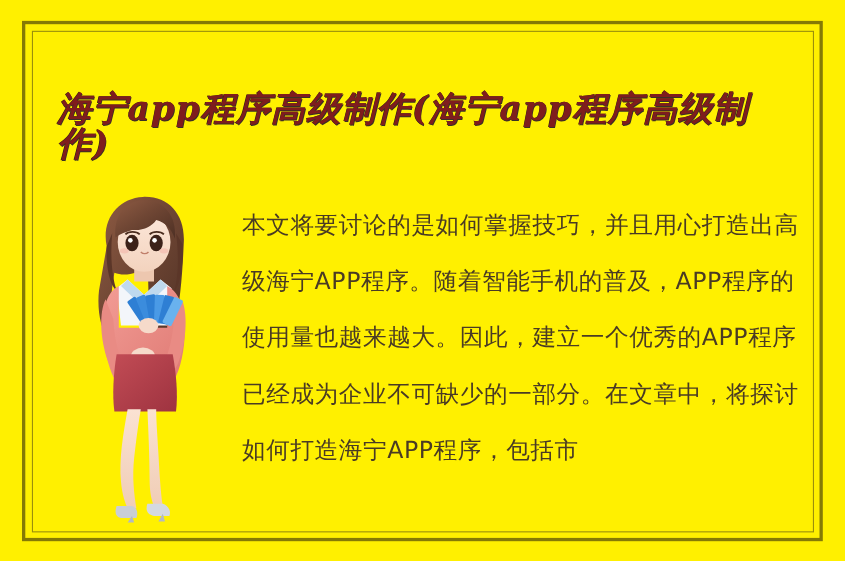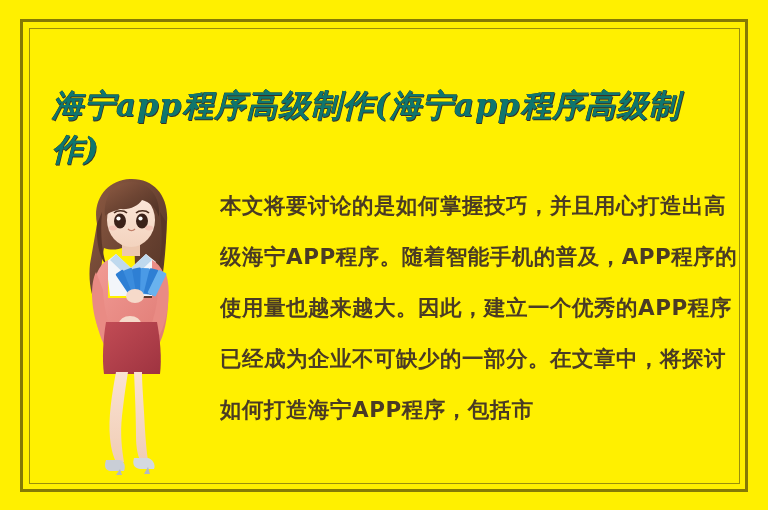--- a/index.html
+++ b/index.html
@@ -44,26 +44,26 @@
     box-sizing: border-box;
     pointer-events: none;
   }
 
   
   .title {
     position: absolute;
     left: 52px;
     top: 62px;
     width: 676px;
-    color: #0f766e;
+    color: #7f1d1d;
     font-family: "DejaVu Serif", serif;
     font-size: 31px;
     font-weight: 700;
     font-style: italic;
-    line-height: 44px;
+    line-height: 32px;
     letter-spacing: 1px;
     text-shadow: 0.6px 0.6px 0 #3A3024, -0.3px 0 0 #241d14;
     white-space: normal;
     word-break: break-all;
   }
 
   
   .illustration {
     position: absolute;
     left: 72px;
@@ -84,21 +84,20 @@
     color: #4A3B24;
     font-family: "DejaVu Sans", sans-serif;
     font-size: 21.5px;
     line-height: 51px;
     letter-spacing: 0.5px;
     word-break: break-all;
     white-space: normal;
   }
   .article-body .para {
     margin: 0;
-    font-weight: bold;
   }
 </style>
 </head>
 <body>
 
 <div id="page">
 
   <div class="frame-outer"></div>
   <div class="frame-inner"></div>
 

